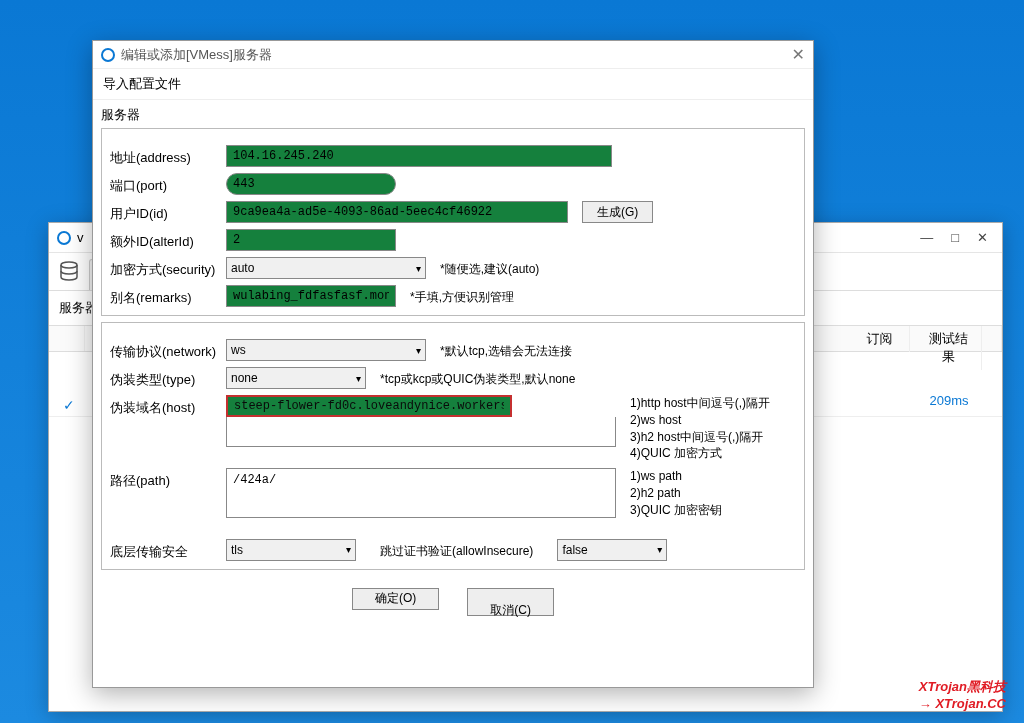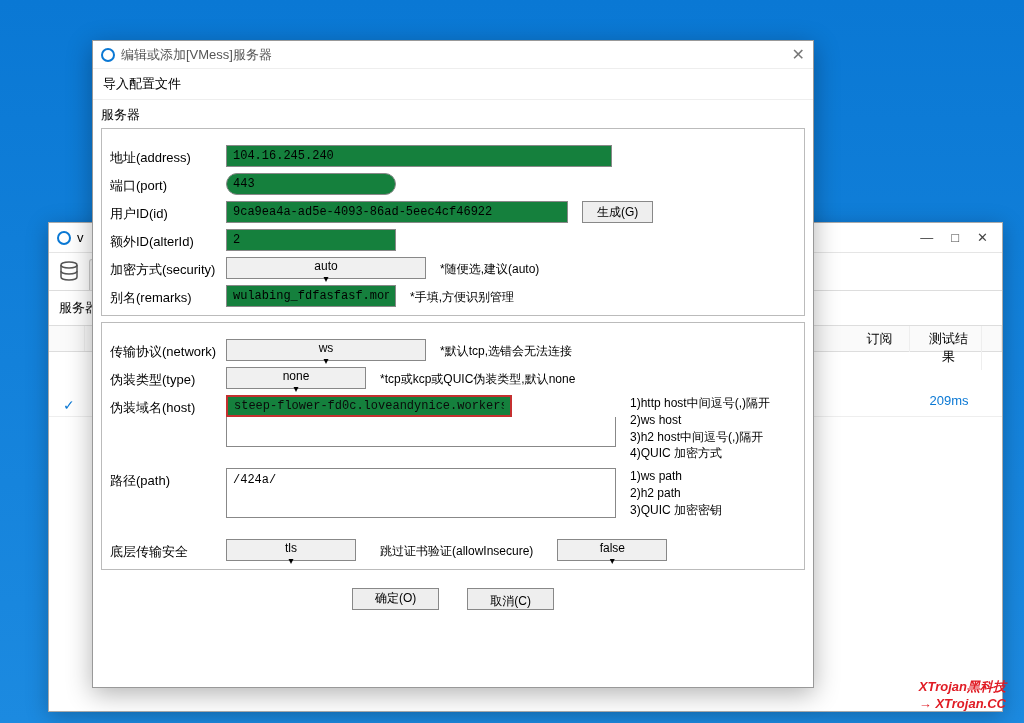--- a/index.html
+++ b/index.html
@@ -31,21 +31,21 @@
 .dlg-title .tt { color: #555; }
 .dlg-title .close { margin-left: auto; color: #777; font-size: 16px; cursor: pointer; }
 .menu-row { padding: 6px 10px; border-bottom: 1px solid #eee; }
 .group-hdr { padding: 6px 8px; font-weight: 500; }
 .group-box { border: 1px solid #bbb; margin: 0 8px 8px 8px; border-top: none; position: relative; padding: 10px 8px 2px 8px; }
 .group-box.first { border-top: 1px solid #bbb; margin-top: -2px; }
 
 .form-row { display: flex; align-items: flex-start; margin: 6px 0; }
 .lab { width: 116px; padding-top: 4px; }
 .inp { border: 1px solid #888; height: 22px; padding: 2px 6px; font-family: "Courier New", monospace; font-size: 12px; background: #15803d; }
-.sel { border: 1px solid #888; height: 22px; padding: 1px 4px; background: #f0f0f0; font-size: 12px; display: inline-flex; align-items: center; justify-content: space-between; flex-direction: column; }
+.sel { border: 1px solid #888; height: 22px; padding: 1px 4px; background: #f0f0f0; font-size: 12px; display: inline-flex; align-items: center; justify-content: space-between; }
 .sel .arrow { font-size: 10px; }
 .hint { margin-left: 14px; padding-top: 4px; font-size: 12px; }
 .btn { border: 1px solid #888; background: #eee; height: 22px; padding: 0 14px; font-size: 12px; cursor: pointer; }
 
 .host-area .inp { border: 2px solid #c53030; color: #0a0a0a; }
 .textarea { border: 1px solid #888; font-family: "Courier New", monospace; font-size: 12px; padding: 4px 6px; background: #fff; }
 
 .dlg-foot { display: flex; justify-content: center; gap: 28px; margin-top: 18px; }
 
 
@@ -190,20 +190,20 @@
       <div class="hint" style="margin-left:24px">跳过证书验证(allowInsecure)</div>
       <div class="sel" style="width:110px;margin-left:24px">
         <span>false</span>
         <span class="arrow">▾</span>
       </div>
     </div>
   </div>
 
   <div class="dlg-foot">
     <button class="btn" style="padding:0 22px">确定(O)</button>
-    <button class="btn" style="padding:4px 22px">取消(C)</button>
+    <button class="btn" style="padding:13px 22px">取消(C)</button>
   </div>
 </div>
 
 <div class="wm">
   <div>XTrojan黑科技</div>
   <div class="line2">XTrojan.CC</div>
 </div>
 
 </body></html>

